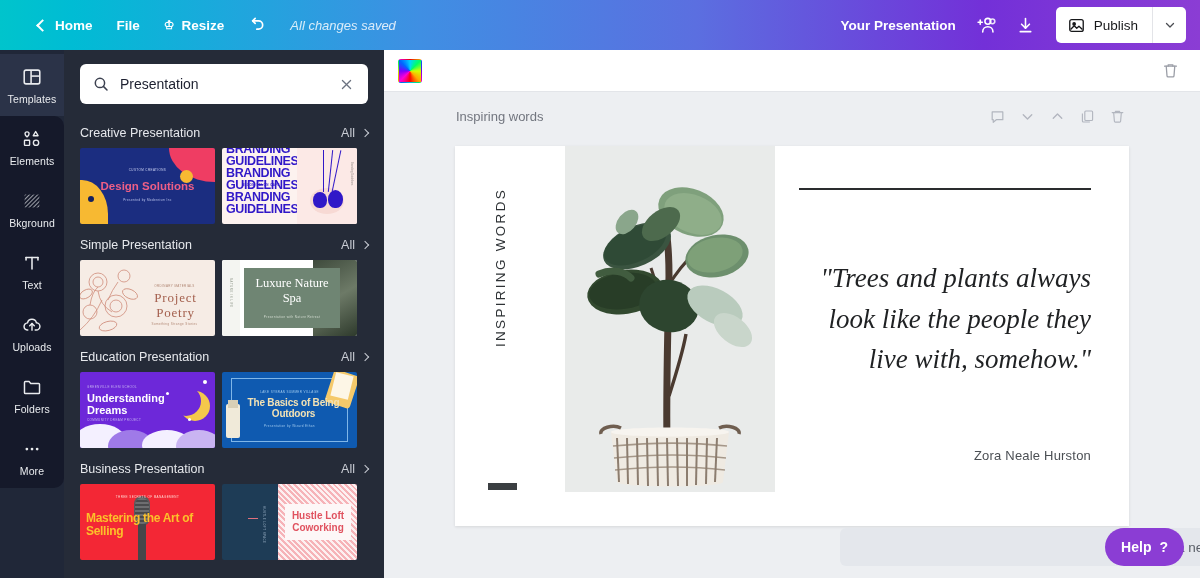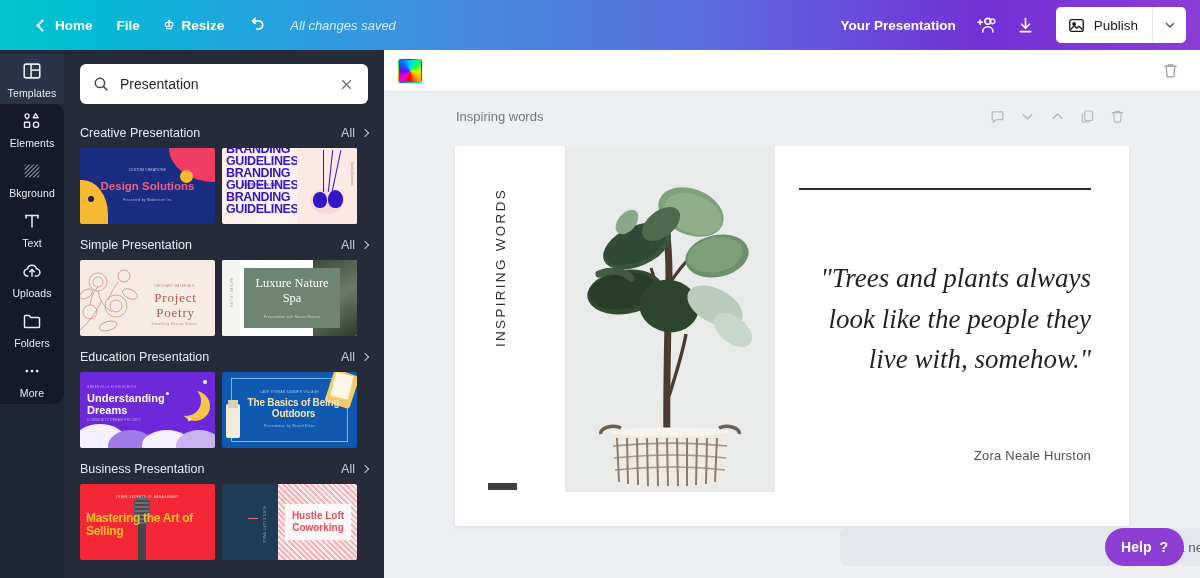--- a/index.html
+++ b/index.html
@@ -66,21 +66,21 @@
 
   
   .rail {
     position: absolute; top: 50px; left: 0;
     width: 64px; height: 528px;
     background: #202738;
     z-index: 30;
     padding-top: 4px;
   }
   .rail-item {
-    width: 64px; height: 50px;
+    width: 64px; height: 62px;
     display: flex; flex-direction: column; align-items: center;
     justify-content: center; gap: 5px;
     cursor: pointer; color: #e9ebee; position: relative;
   }
   .rail-item.active { background: #2b3348; }
   .rail-item:not(.active) { background: #15192a; }
   .rail-lbl { font-size: 10.5px; letter-spacing: .1px; color: #e9ebee; }
   .rail-item.first-below { border-top-right-radius: 10px; }
   .rail-item.last-below { border-bottom-right-radius: 10px; }
 

